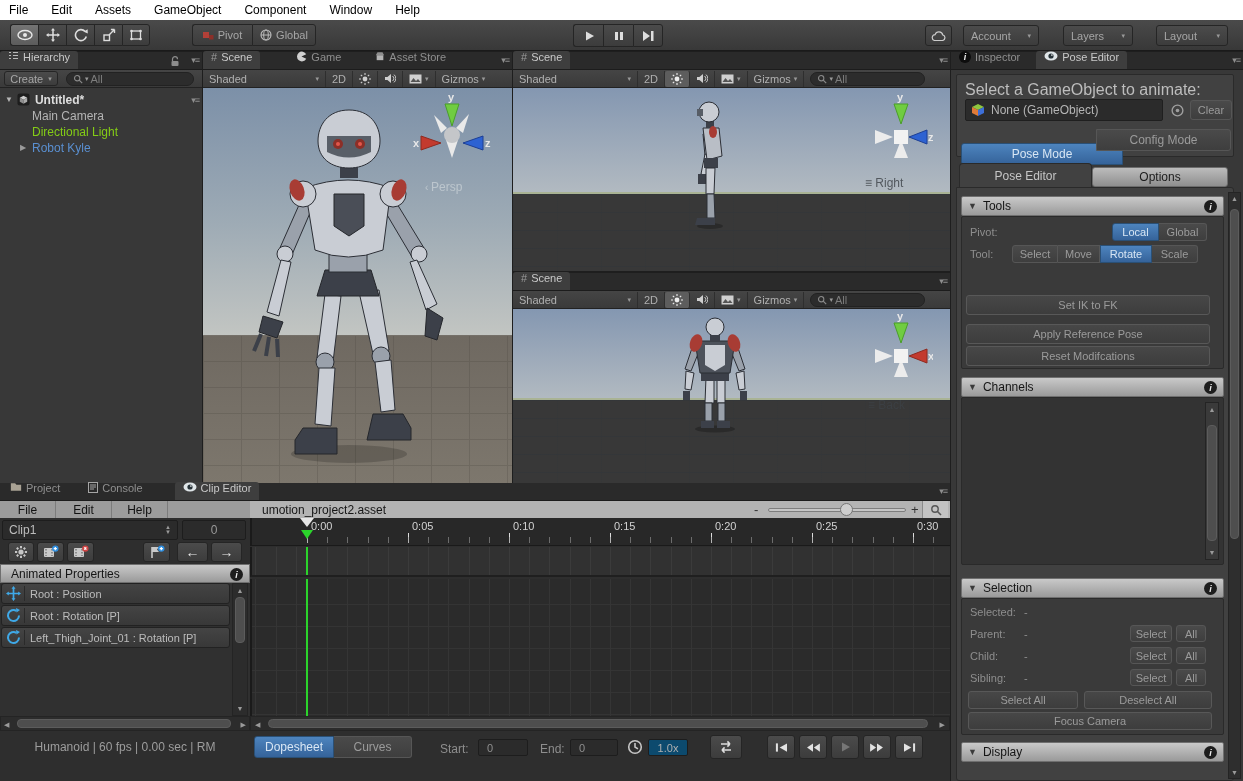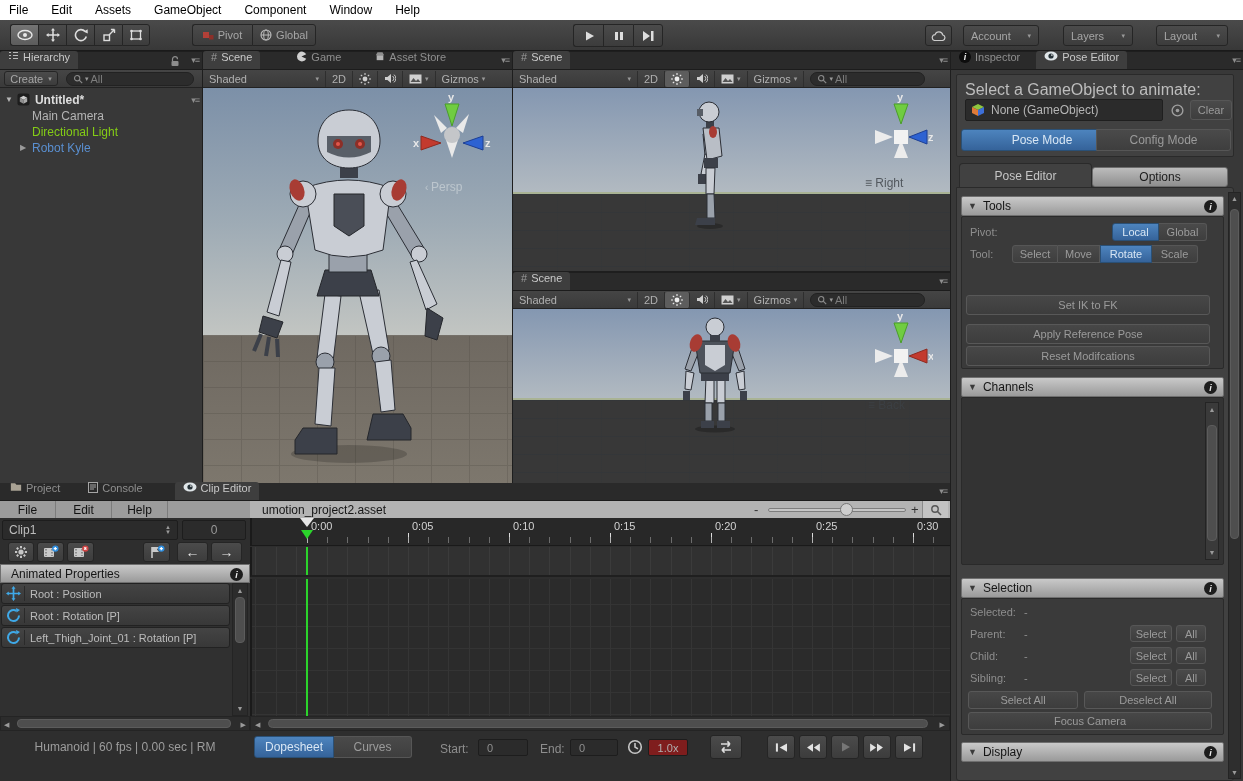--- a/index.html
+++ b/index.html
@@ -492,21 +492,21 @@
           </svg>
         <span style="color:#b5b5b5;font-size:12px">None (GameObject)</span>
       </div>
       <svg class="abs" style="left:213px;top:28px" width="15" height="15" viewBox="0 0 14 14">
           <circle cx="7" cy="7" r="5" fill="none" stroke="#9e9e9e" stroke-width="1.3"></circle>
           <circle cx="7" cy="7" r="1.7" fill="#9e9e9e"></circle>
         </svg>
       <div class="sbtn abs" style="left:233px;top:25px;width:42px;height:20px;font-size:11px">
           <span>Clear</span>
         </div>
-      <div class="sbtn blue abs" style="left:4px;top:54px;width:162px;height:22px;font-size:12px;border-radius:3px 0 0 3px">
+      <div class="sbtn blue abs" style="left:4px;top:68px;width:162px;height:22px;font-size:12px;border-radius:3px 0 0 3px">
           <span>Pose Mode</span>
         </div>
       <div class="sbtn abs" style="left:139px;top:54px;width:135px;height:22px;font-size:12px;border-radius:0 3px 3px 0">
           <span>Config Mode</span>
         </div>
     </div>
     <div class="abs" style="left:8px;top:111px;width:133px;height:25px;background:#414141;border:1px solid #2a2a2a;border-bottom:none;border-radius:4px 4px 0 0;display:flex;align-items:center;justify-content:center;color:#c6c6c6;font-size:12px">
         <span>Pose Editor</span>
       </div>
     <div class="abs" style="left:141px;top:115px;width:136px;height:20px;background:linear-gradient(#bcbcbc,#8f8f8f);border:1px solid #6c6c6c;border-radius:3px;display:flex;align-items:center;justify-content:center;color:#1c1c1c;font-size:12px">
@@ -803,21 +803,21 @@
           <span style="color:#8f8f8f">0</span>
         </div>
       <span class="abs lbl" style="left:290px;top:11px;font-size:12px">End:</span>
       <div class="abs flex" style="left:320px;top:8px;width:48px;height:17px;background:#2b2b2b;border:1px solid #1d1d1d;border-radius:2px;padding-left:8px">
           <span style="color:#8f8f8f">0</span>
         </div>
       <svg class="abs" style="left:377px;top:8px" width="16" height="16" viewBox="0 0 14 14">
           <circle cx="7" cy="7" r="5.5" stroke="#c6c6c6" fill="none" stroke-width="1.4"></circle>
           <path d="M7 3.5V7l2.6 1.6" stroke="#c6c6c6" fill="none" stroke-width="1.4"></path>
         </svg>
-      <div class="abs flex" style="left:398px;top:8px;width:40px;height:17px;background:#7f1d1d;border:1px solid #1d1d1d;border-radius:2px;justify-content:center">
+      <div class="abs flex" style="left:398px;top:8px;width:40px;height:17px;background:#0c4a6e;border:1px solid #1d1d1d;border-radius:2px;justify-content:center">
           <span style="color:#b0b0b0">1.0x</span>
         </div>
       <div class="btn abs" style="left:460px;top:4px;width:32px;height:24px">
           <svg class="ic" width="18" height="14" viewBox="0 0 18 14">
             <path d="M4 4h9M13 4l-2.6-2.6M13 4l-2.6 2.6M14 10H5M5 10l2.6-2.6M5 10l2.6 2.6" stroke="#ddd" stroke-width="1.6" fill="none"></path>
           </svg>
         </div>
       <div class="btn abs" style="left:517px;top:4px;width:28px;height:24px">
           <svg class="ic" width="15" height="11" viewBox="0 0 16 12">
             <path d="M3 1.5v9" stroke="#e2e2e2" stroke-width="2.2"></path>

